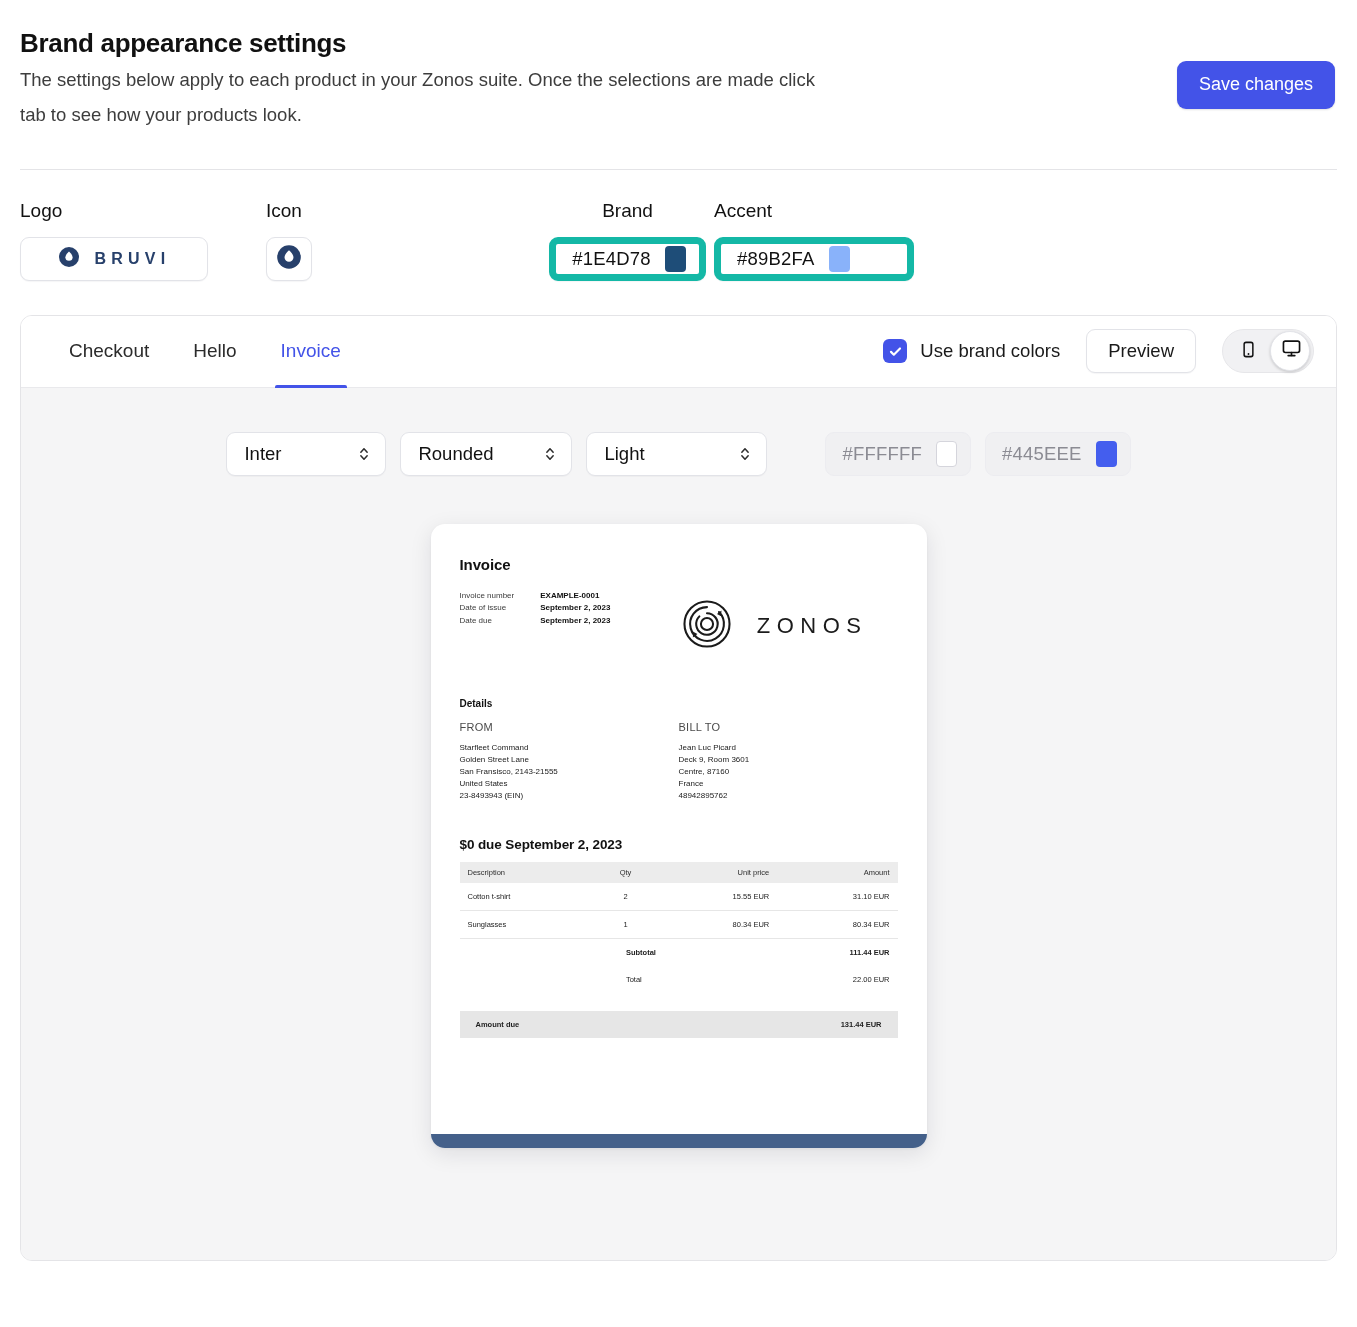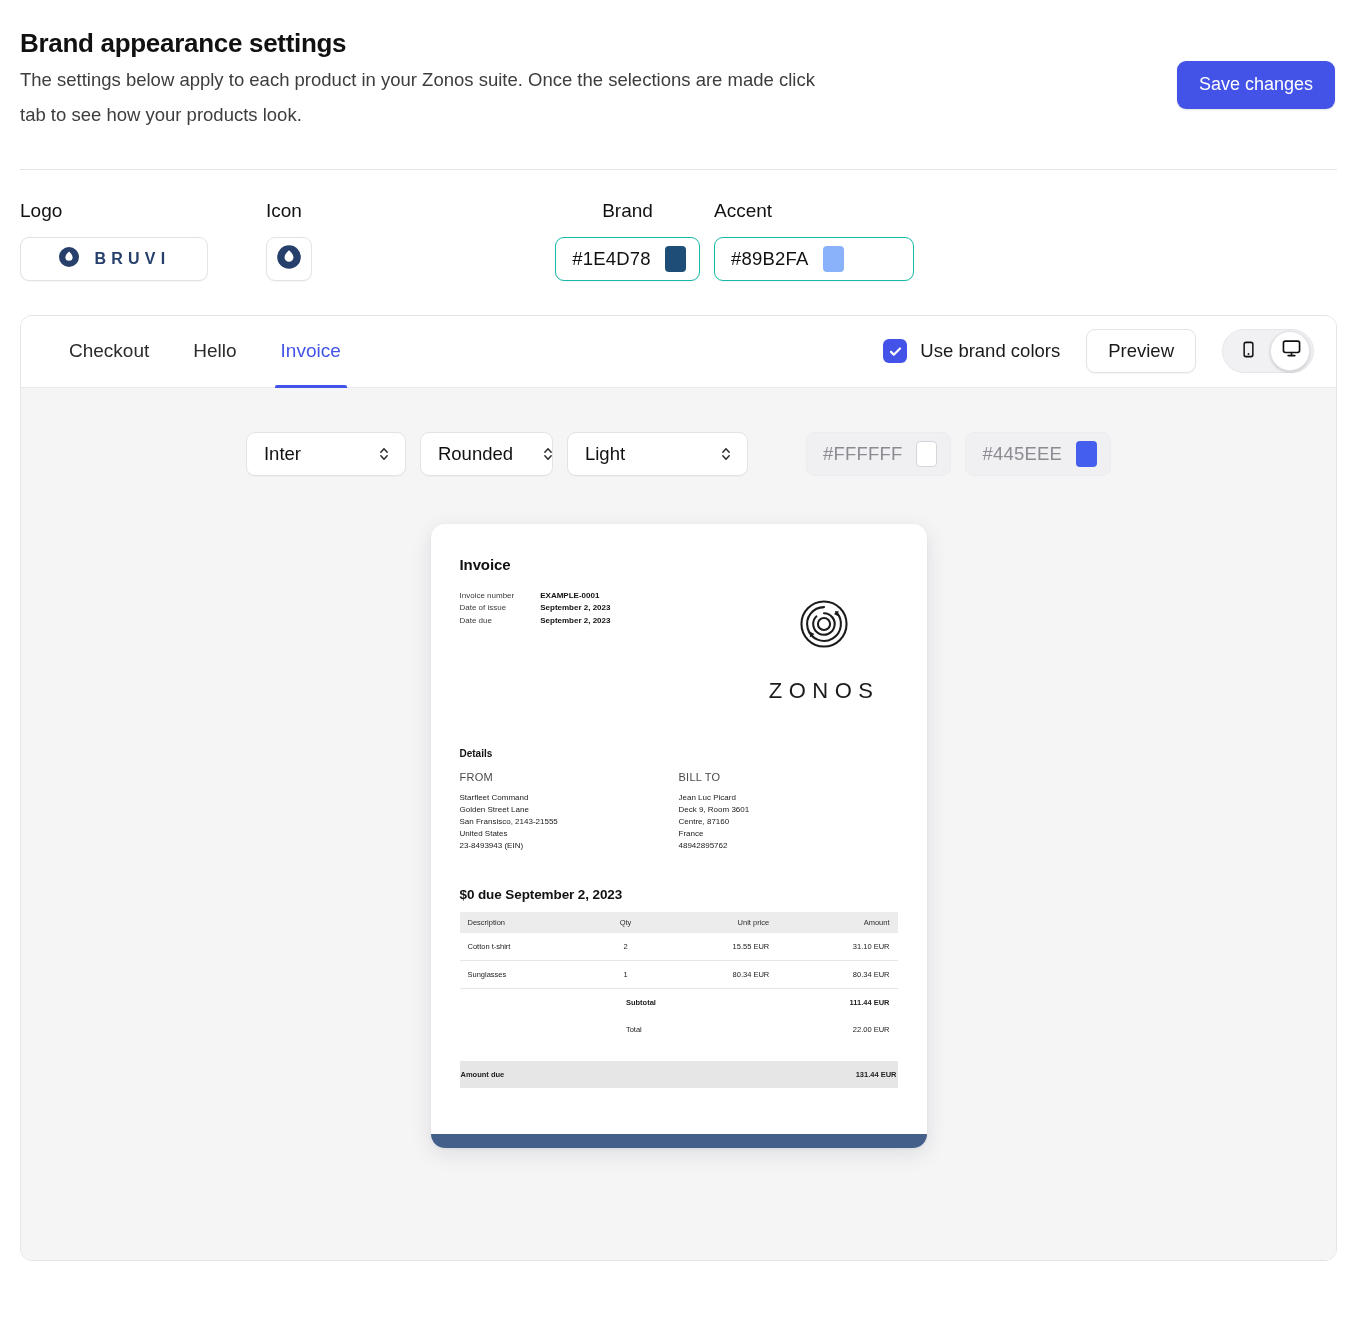--- a/index.html
+++ b/index.html
@@ -83,21 +83,21 @@
   .icon-box {
     width: 46px; height: 44px;
     border: 1px solid #e2e3e8;
     border-radius: 9px;
     background: #fff;
     display: flex; align-items: center; justify-content: center;
     box-shadow: 0 1px 1px rgba(16,24,40,.04);
   }
   .color-field {
     height: 44px;
-    border: 1px solid #14b8a6;
+    border: 7px solid #14b8a6;
     border-radius: 9px;
     background: #fff;
     display: flex; align-items: center;
     padding: 0 13px 0 16px;
     gap: 14px;
     box-shadow: 0 1px 1px rgba(16,24,40,.04);
   }
   .color-field .hex { font-size: 18.5px; color: #111; letter-spacing: .2px; }
   .sw { width: 21px; height: 26px; border-radius: 4px; }
 
@@ -202,21 +202,21 @@
     display: flex; align-items: center;
     padding: 0 14px 0 17px;
     gap: 28px;
     font-size: 18.5px;
     color: #111;
     cursor: pointer;
     box-shadow: 0 1px 1px rgba(16,24,40,.03);
   }
   .sel .chev { color:#3b3b3b; display:flex; }
   .sel-w1 { width: 160px; justify-content: space-between; }
-  .sel-w2 { width: 133px; justify-content: space-between; }
+  .sel-w2 { width: 172px; justify-content: space-between; }
   .sel-w3 { width: 181px; justify-content: space-between; }
   .ctrl-gap { width: 30px; }
   .cfield-dis {
     height: 44px;
     border: 1px solid #ececf0;
     background: #f0f0f2;
     border-radius: 9px;
     display: flex; align-items: center;
     padding: 0 13px 0 16px;
     gap: 14px;
@@ -245,21 +245,21 @@
   .doc h1 {
     font-size: 15px; font-weight: 700; margin: 0 0 17px 0; color: #111;
     letter-spacing: -.1px;
   }
   .meta-logo { display: flex; justify-content: space-between; align-items: flex-start; }
   .meta { font-size: 8px; line-height: 1.45; }
   .meta table { border-collapse: collapse; }
   .meta td { padding: 0 17px 1px 0; vertical-align: top; }
   .meta .k { color: #3b3b3b; padding-right: 26px; white-space: nowrap; }
   .meta .v { color: #111; font-weight: 700; white-space: nowrap; }
-  .zonos { display:flex; align-items:center; gap: 24px; margin-right: 18px; margin-top: 8px; flex-direction: column; }
+  .zonos { display:flex; align-items:center; gap: 24px; margin-right: 30px; margin-top: 8px; }
   .zonos-word { font-size: 22px; letter-spacing: 6.5px; color: #1b1b1b; font-weight: 400; }
 
   .doc h2 {
     font-size: 10px; font-weight: 700; margin: 44px 0 12px 0; color: #111;
   }
   .cols { display: flex; }
   .cols > div { width: 50%; }
   .col-head { font-size: 11px; color: #4a4a4a; margin-bottom: 9px; letter-spacing: .25px; }
   .col-line { font-size: 8px; color: #222; line-height: 1.5; }
 
@@ -278,21 +278,21 @@
   table.items td {
     padding: 9px 8px;
     border-bottom: 1px solid #e6e6e6;
     color: #222;
   }
   table.totals { width: 100%; border-collapse: collapse; font-size: 7.5px; margin-top: 0; }
   table.totals td { padding: 9px 8px; color: #222; }
   table.totals td.lbl { text-align: left; width: 50%; padding-left: 38%; }
   table.totals td.val { text-align: right; }
   table.totals tr.b td { font-weight: 700; }
-  table.totals tr.amt td { background: #e6e6e6; padding: 9px 1px; font-weight: 700; }
+  table.totals tr.amt td { background: #e6e6e6; padding: 9px 16px; font-weight: 700; }
   .sp-row td { height: 14px; padding: 0; }
 </style>
 </head>
 <body>
 
 <div class="page">
 
   <div class="hdr">
     <h1 class="hdr-title">Brand appearance settings</h1>
     <p class="hdr-sub">The settings below apply to each product in your Zonos suite. Once the selections are made click tab to see how your products look.</p>

